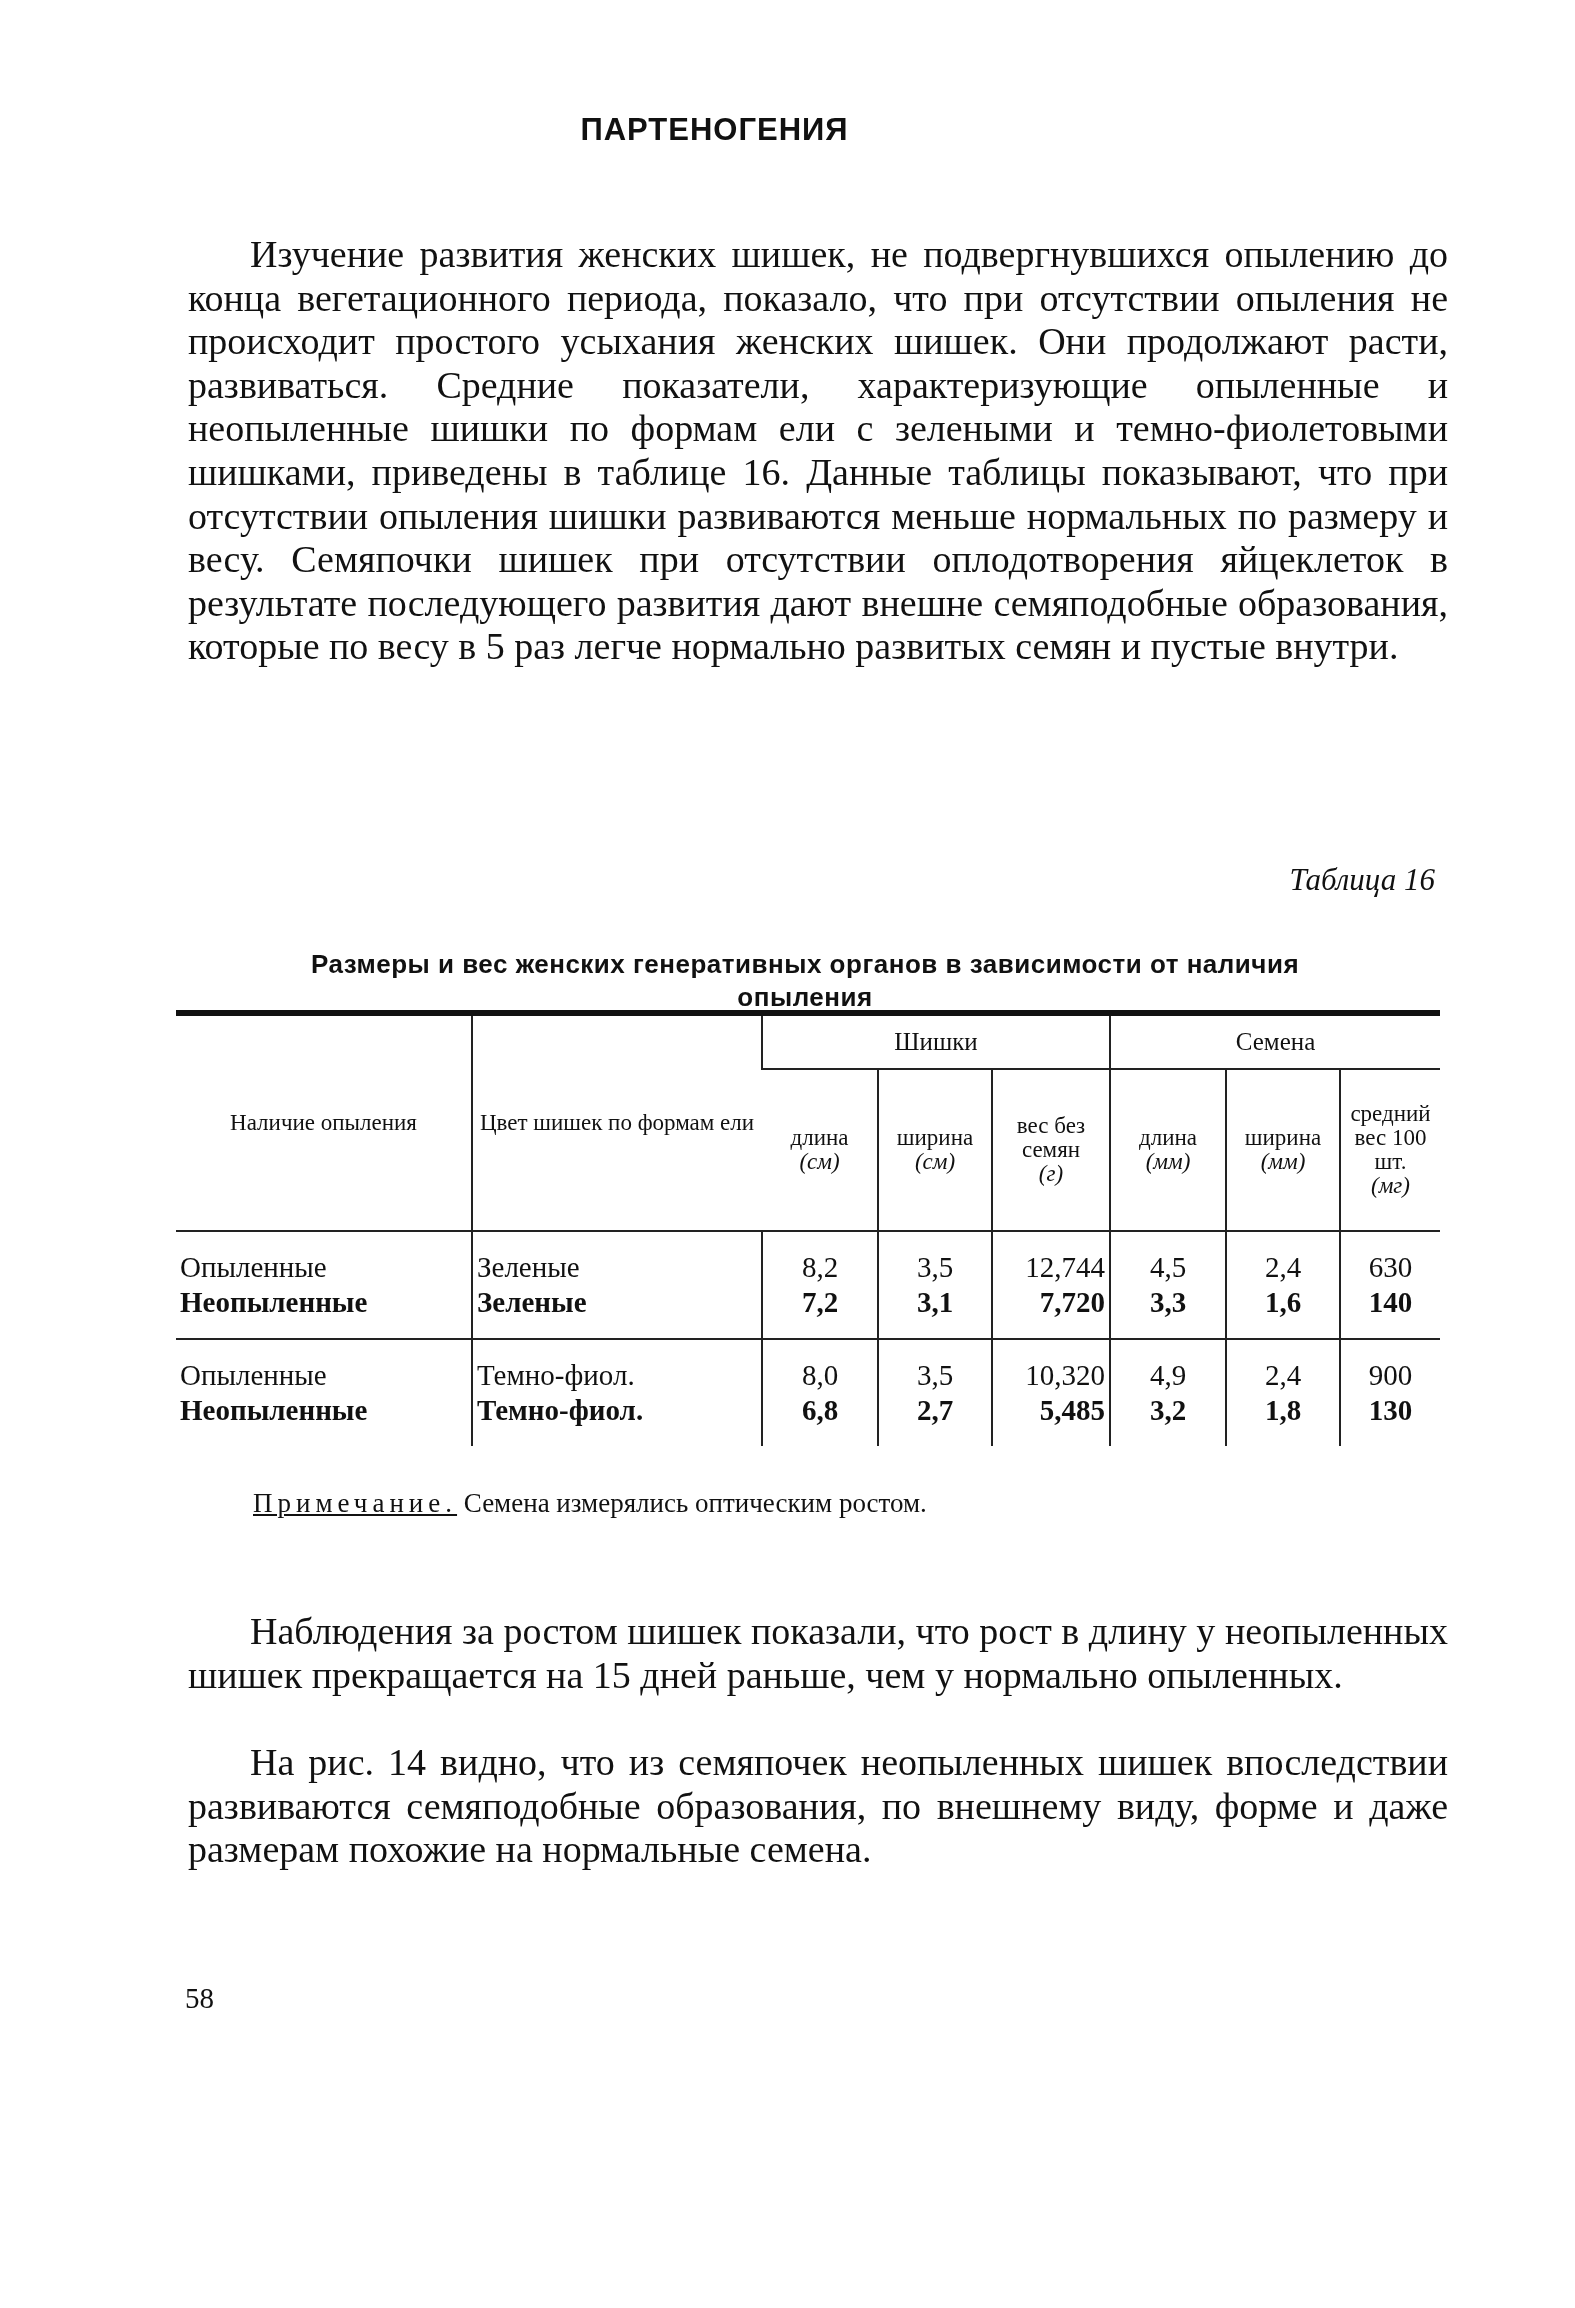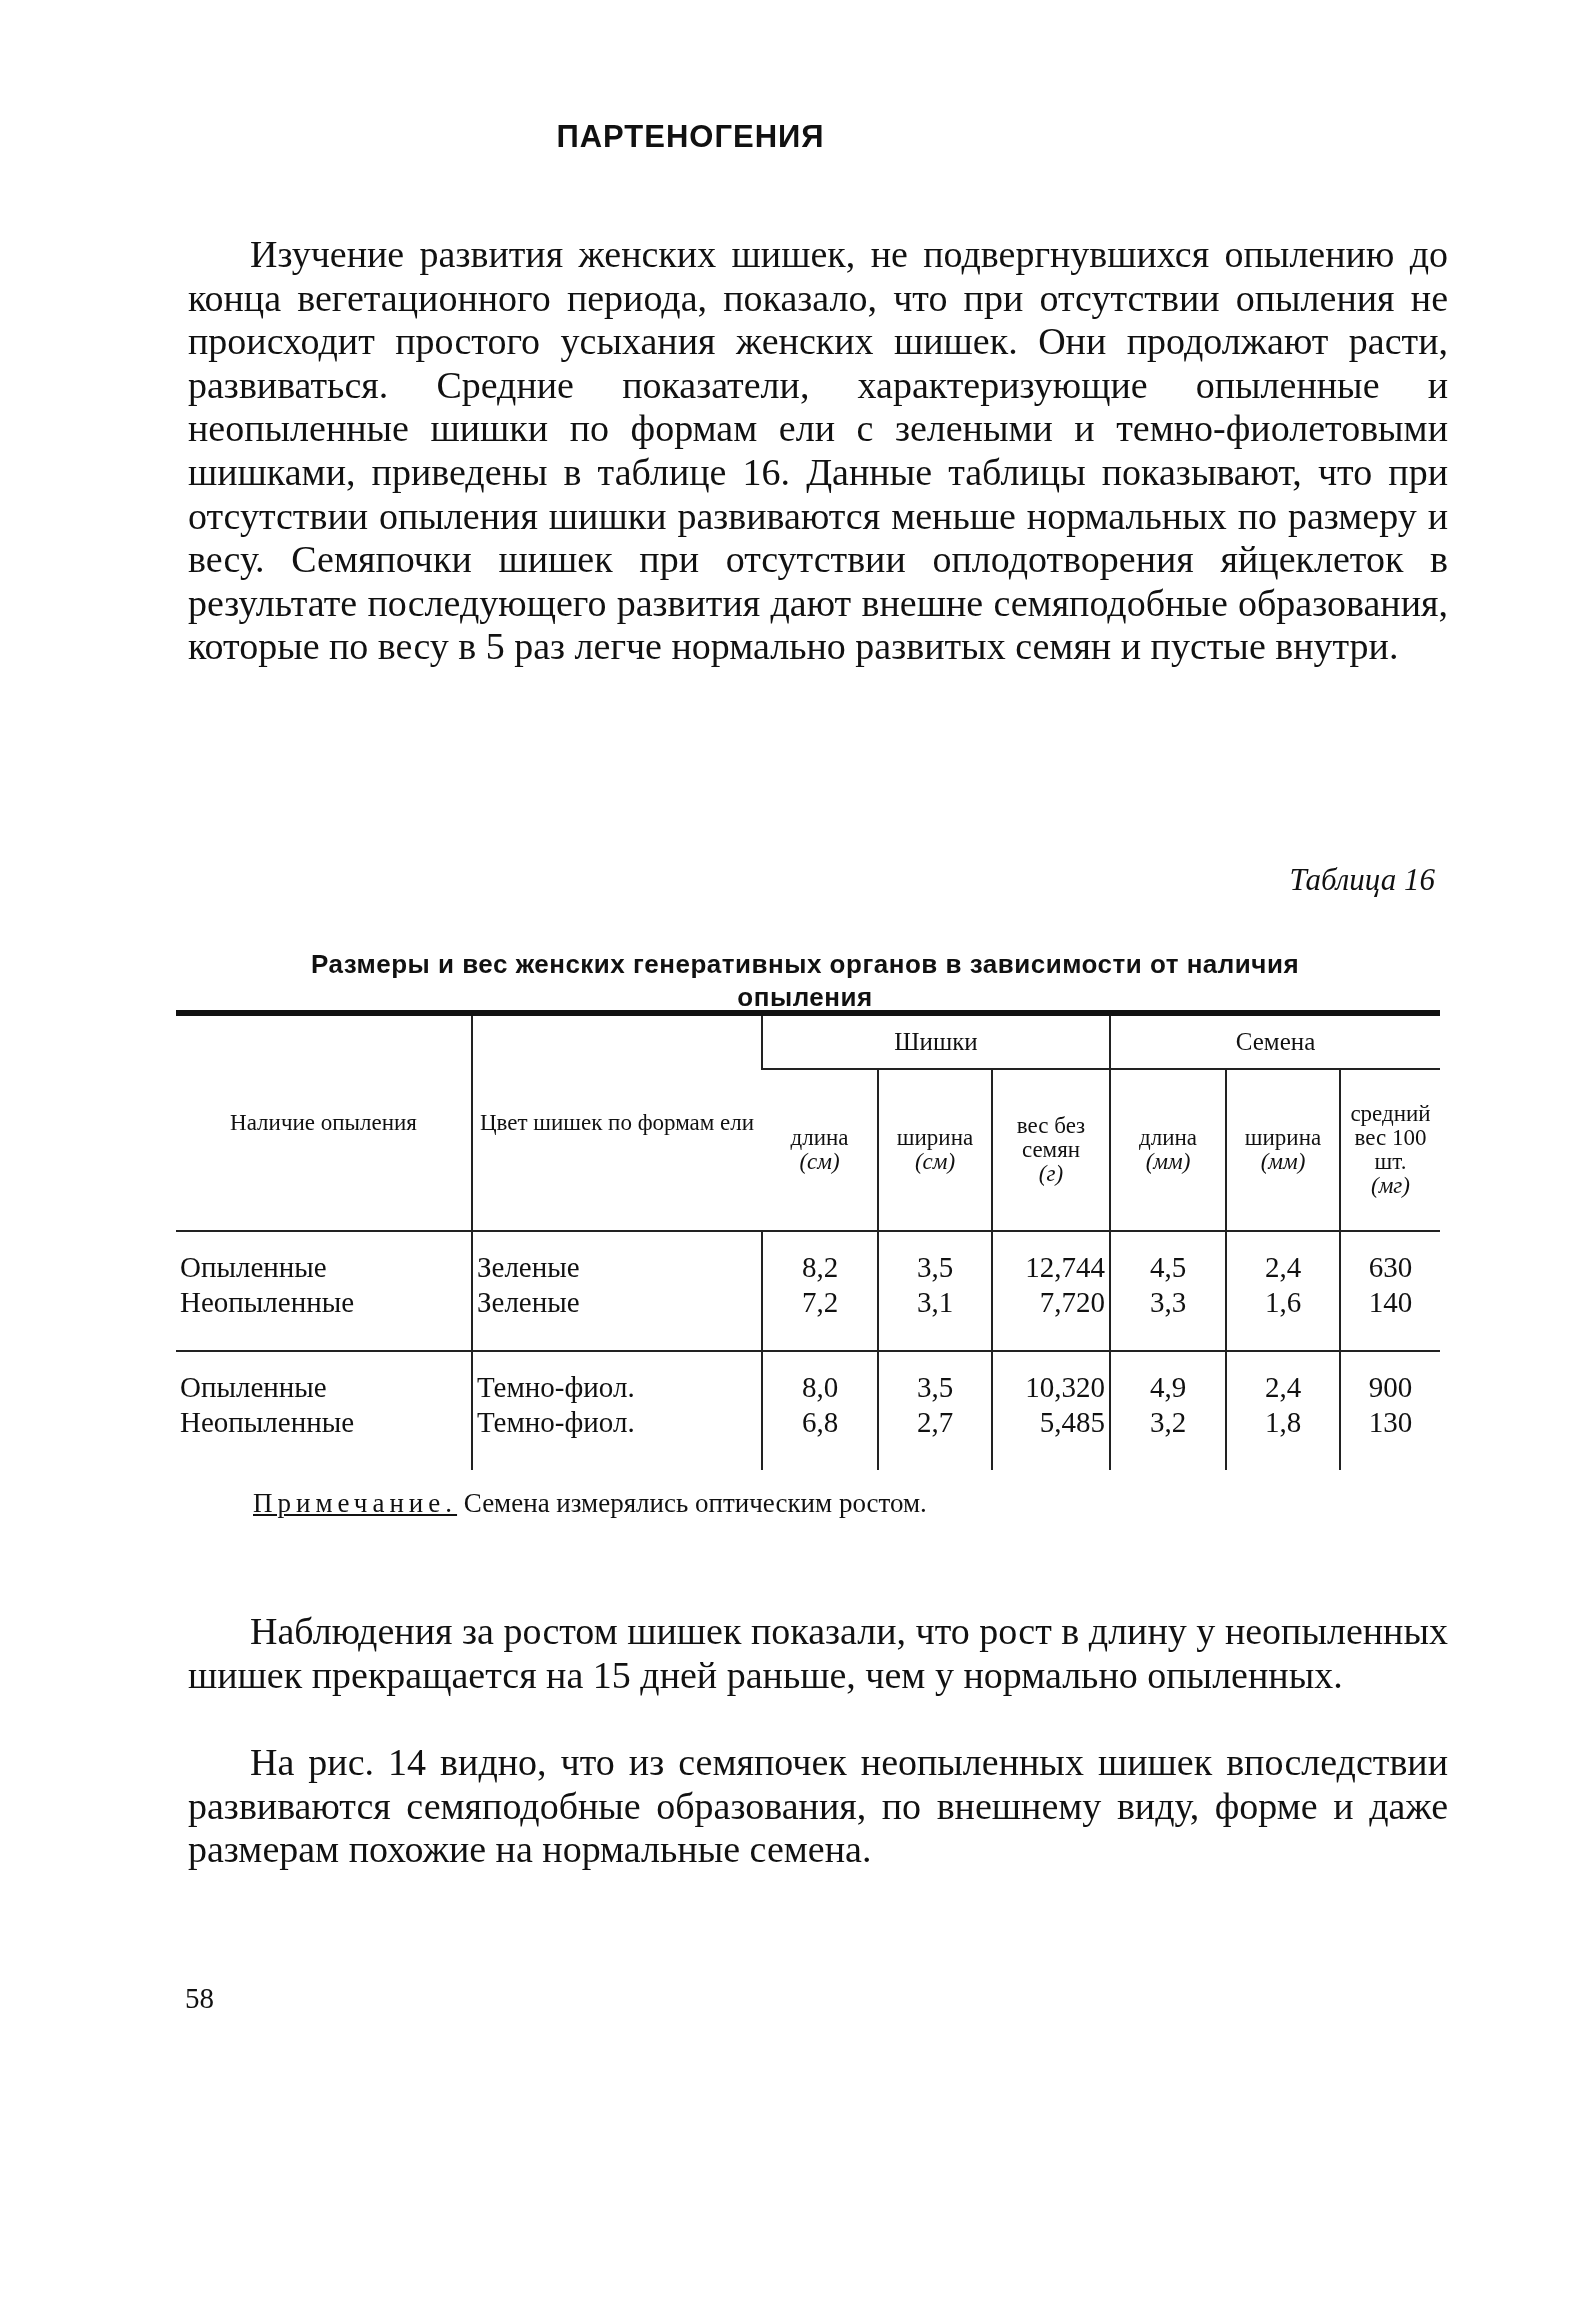--- a/index.html
+++ b/index.html
@@ -17,28 +17,29 @@
     }
     .page {
       position: absolute;
       left: 0;
       top: 0;
       width: 1575px;
       height: 2308px;
     }
     .heading {
       position: absolute;
-      top: 119px;
+      top: 112px;
       left: 0;
       width: 1381px;
       text-align: center;
       font-family: "Liberation Sans", "DejaVu Sans", sans-serif;
       font-weight: bold;
       font-size: 31px;
       letter-spacing: 1px;
+      padding-left: 24px;
     }
     .para {
       position: absolute;
       left: 188px;
       width: 1260px;
       font-size: 38px;
       line-height: 43.6px;
       text-align: justify;
       text-indent: 62px;
       margin: 0;
@@ -99,21 +100,22 @@
     }
     .data-table th.col-main {
       height: 212px;
     }
     .data-table th .unit { font-style: italic; }
     .data-table tbody tr.group-first td {
       border-top: 2px solid #222;
       padding-top: 18px;
     }
     .data-table tbody tr.group-last td {
-      padding-bottom: 30px;
+      padding-bottom: 18px;
+      font-weight: bold;
     }
     .data-table td {
       line-height: 35px;
       font-size: 29px;
     }
     .data-table td.txt { text-align: left; padding-left: 4px; }
     .data-table td.num { text-align: center; }
     .data-table td.num-r { text-align: right; padding-right: 4px; }
     .note {
       position: absolute;

